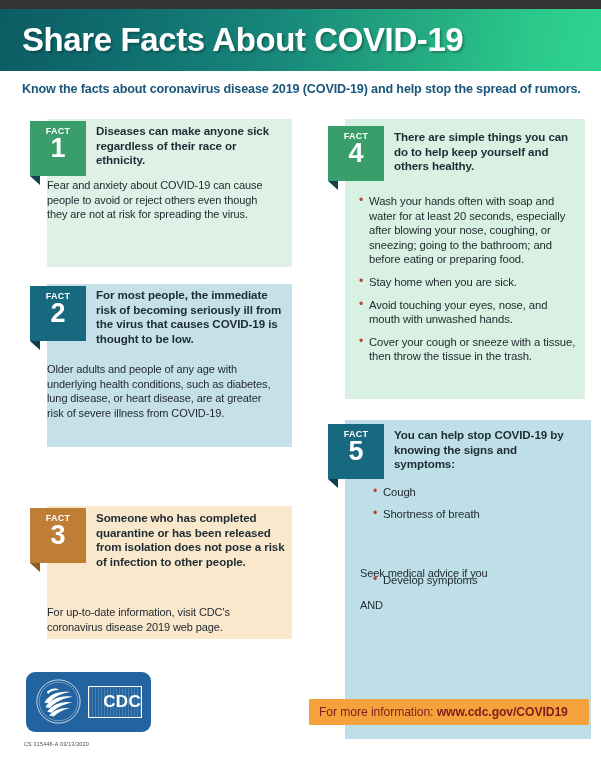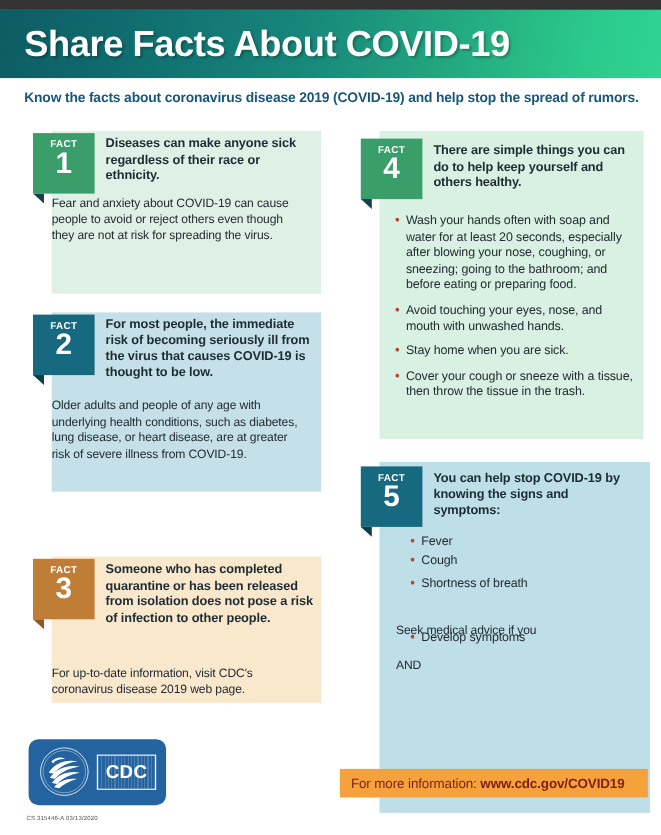--- a/index.html
+++ b/index.html
@@ -93,21 +93,21 @@
     position:absolute;left:26px;top:672px;width:125px;height:60px;
     background:#23639f;border-radius:9px;
   }
   .cdclogo .seal{
     position:absolute;left:9px;top:6px;width:47px;height:47px;
   }
   .cdclogo .cdcbox{
     position:absolute;left:62px;top:14px;width:52px;height:30px;
     border:1.3px solid #ffffff;
     color:#ffffff;font-size:17px;font-weight:bold;
-    text-align:center;line-height:30px;letter-spacing:0.3px;
+    text-align:right;line-height:30px;letter-spacing:0.3px;
     background:repeating-linear-gradient(90deg,rgba(255,255,255,0.18) 0 1px,rgba(35,99,159,0) 1px 3px);
   }
   .cscode{
     position:absolute;left:24px;top:741px;
     font-size:5.4px;color:#4a4a4a;letter-spacing:0.2px;
   }
 
   
   .moreinfo{
     position:absolute;left:309px;top:699px;width:280px;height:26px;
@@ -164,35 +164,34 @@
   <div class="card c4" style="left:345px;top:119px;width:240px;height:280px;">
   </div>
   <div class="badge b4" style="left:328px;top:126px;height:55px;">
     <div class="lbl">FACT</div>
     <div class="num">4</div>
   </div>
   <div class="fold" style="left:328px;top:181px;border-width:0 10px 9px 0;border-color:transparent #15404e transparent transparent;"></div>
   <div class="headline" style="left:394px;top:130px;width:185px;">There are simple things you can do to help keep yourself and others healthy.</div>
   <ul class="bullets" style="left:358px;top:194px;width:218px;">
     <li>Wash your hands often with soap and water for at least 20 seconds, especially after blowing your nose, coughing, or sneezing; going to the bathroom; and before eating or preparing food.</li>
+    <li>Stay home when you are sick.</li>
     <li>Avoid touching your eyes, nose, and mouth with unwashed hands.</li>
-    <li>Stay home when you are sick.</li>
     <li>Cover your cough or sneeze with a tissue, then throw the tissue in the trash.</li>
   </ul>
 
   <div class="card c5" style="left:345px;top:420px;width:246px;height:319px;">
   </div>
   <div class="badge b5" style="left:328px;top:424px;height:55px;">
     <div class="lbl">FACT</div>
     <div class="num">5</div>
   </div>
   <div class="fold" style="left:328px;top:479px;border-width:0 10px 9px 0;border-color:transparent #0d3f4b transparent transparent;"></div>
   <div class="headline" style="left:394px;top:428px;width:180px;">You can help stop COVID-19 by knowing the signs and symptoms:</div>
   <ul class="bullets" style="left:372px;top:485px;width:200px;">
-    <li style="margin-bottom:3px;">Fever</li>
     <li style="margin-bottom:7px;">Cough</li>
     <li style="margin-bottom:7px;">Shortness of breath</li>
   </ul>
   <div class="para" style="left:360px;top:566px;width:210px;">Seek medical advice if you</div>
   <ul class="bullets" style="left:372px;top:573px;width:200px;">
     <li style="margin-bottom:0;">Develop symptoms</li>
   </ul>
   <div class="para" style="left:360px;top:598px;width:210px;">AND</div>
 
   <div class="moreinfo">

